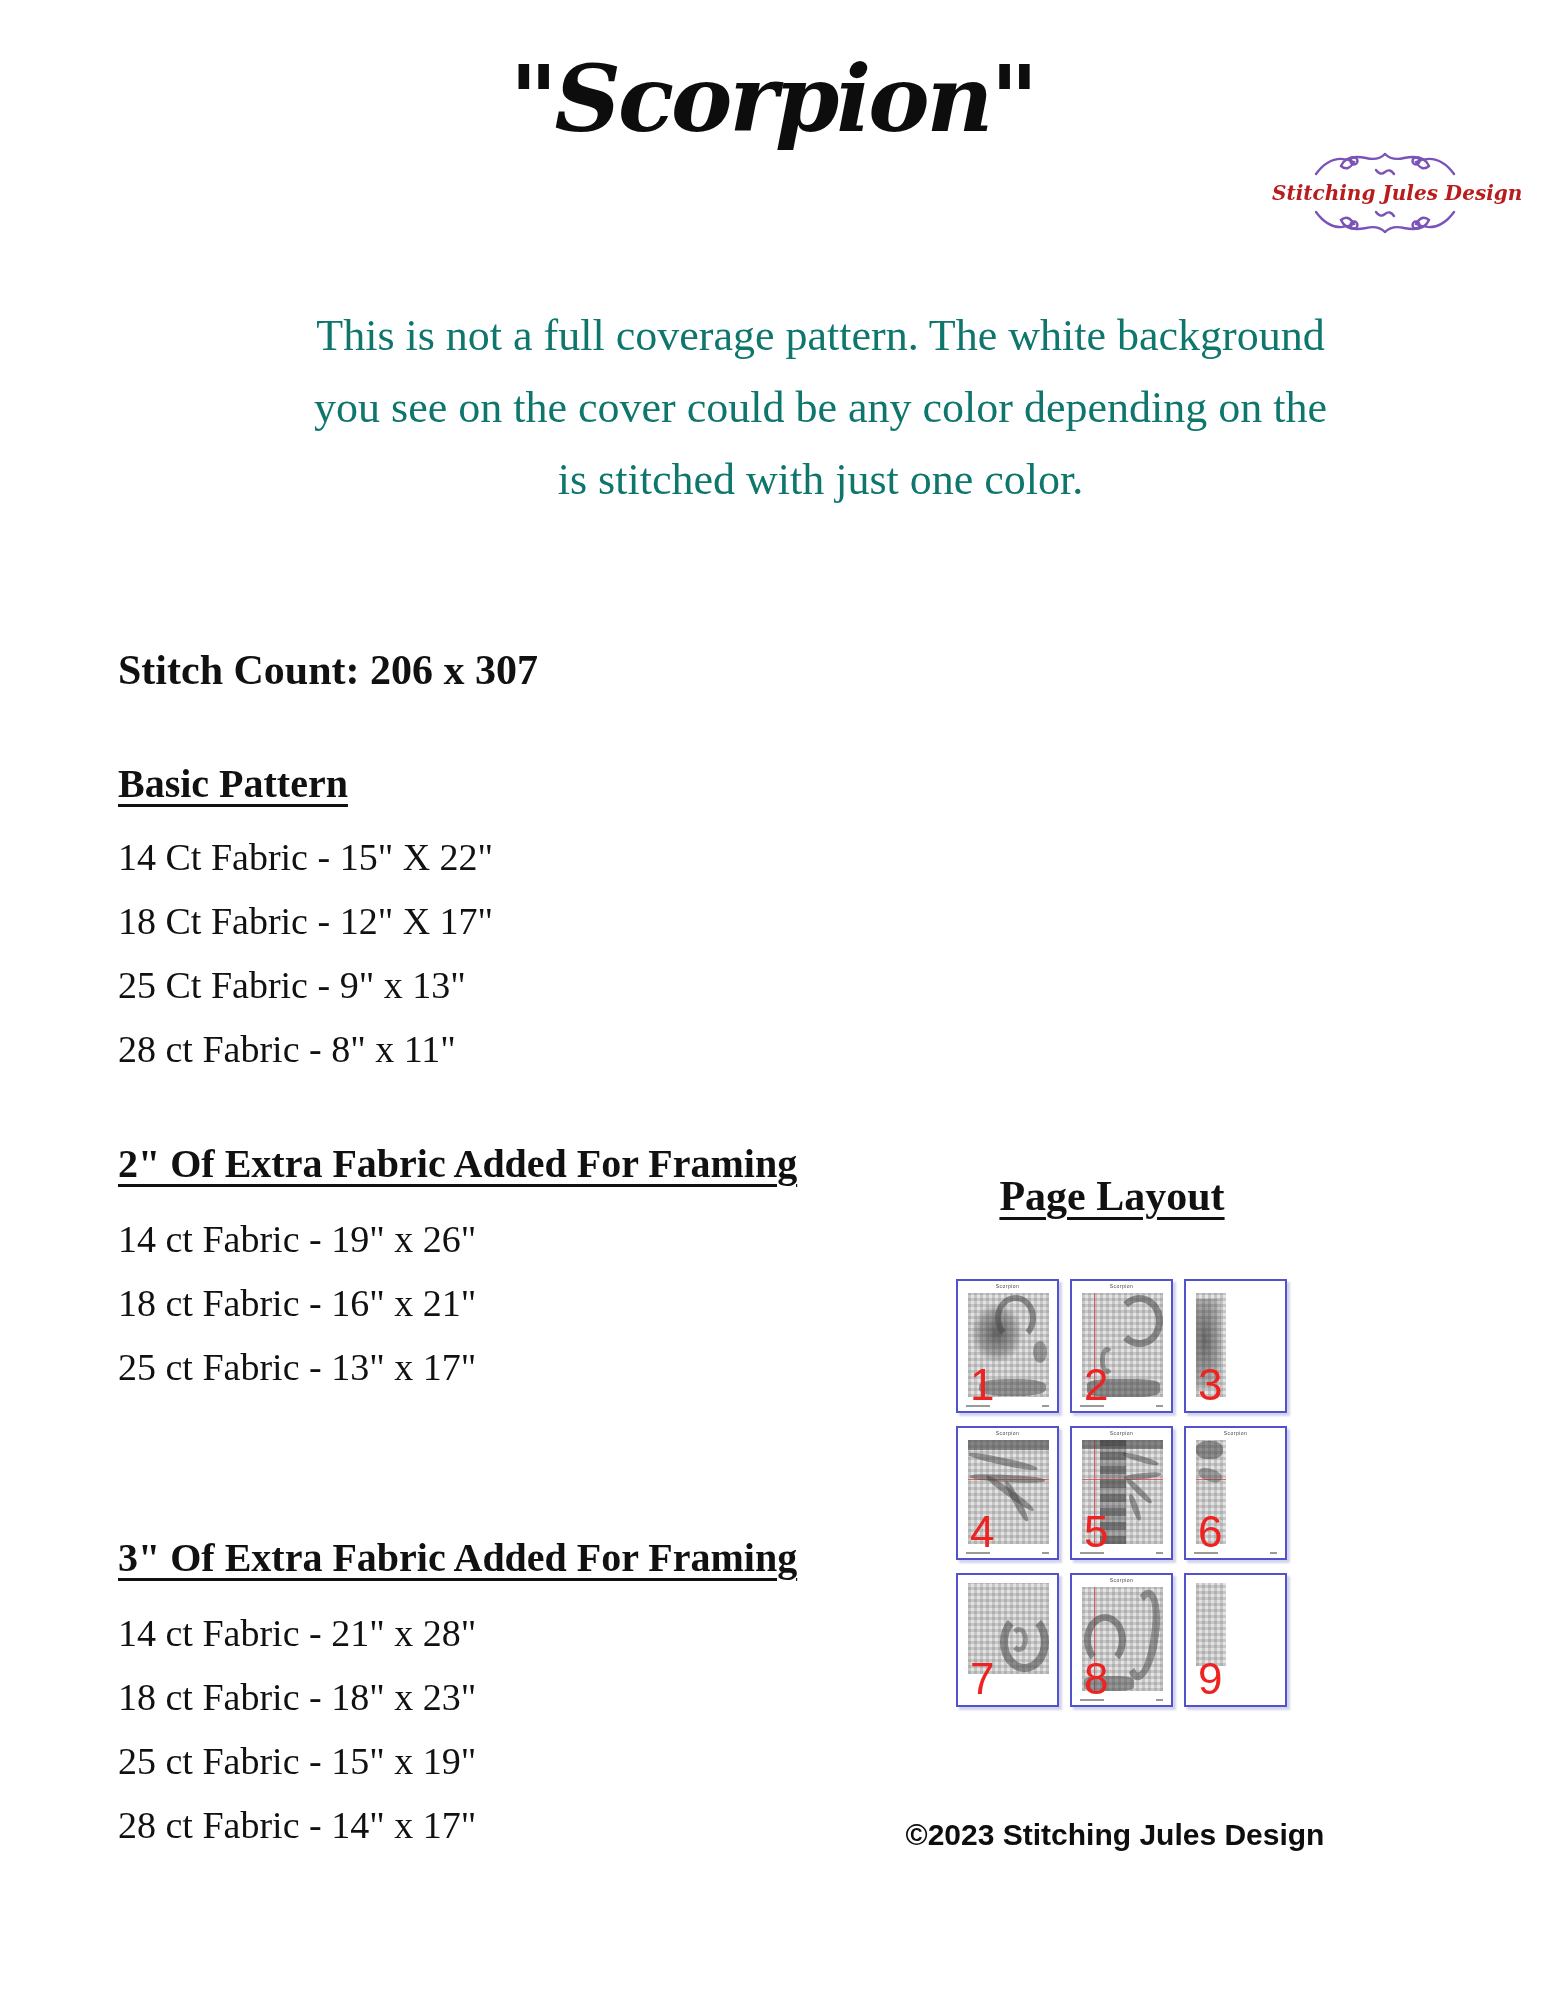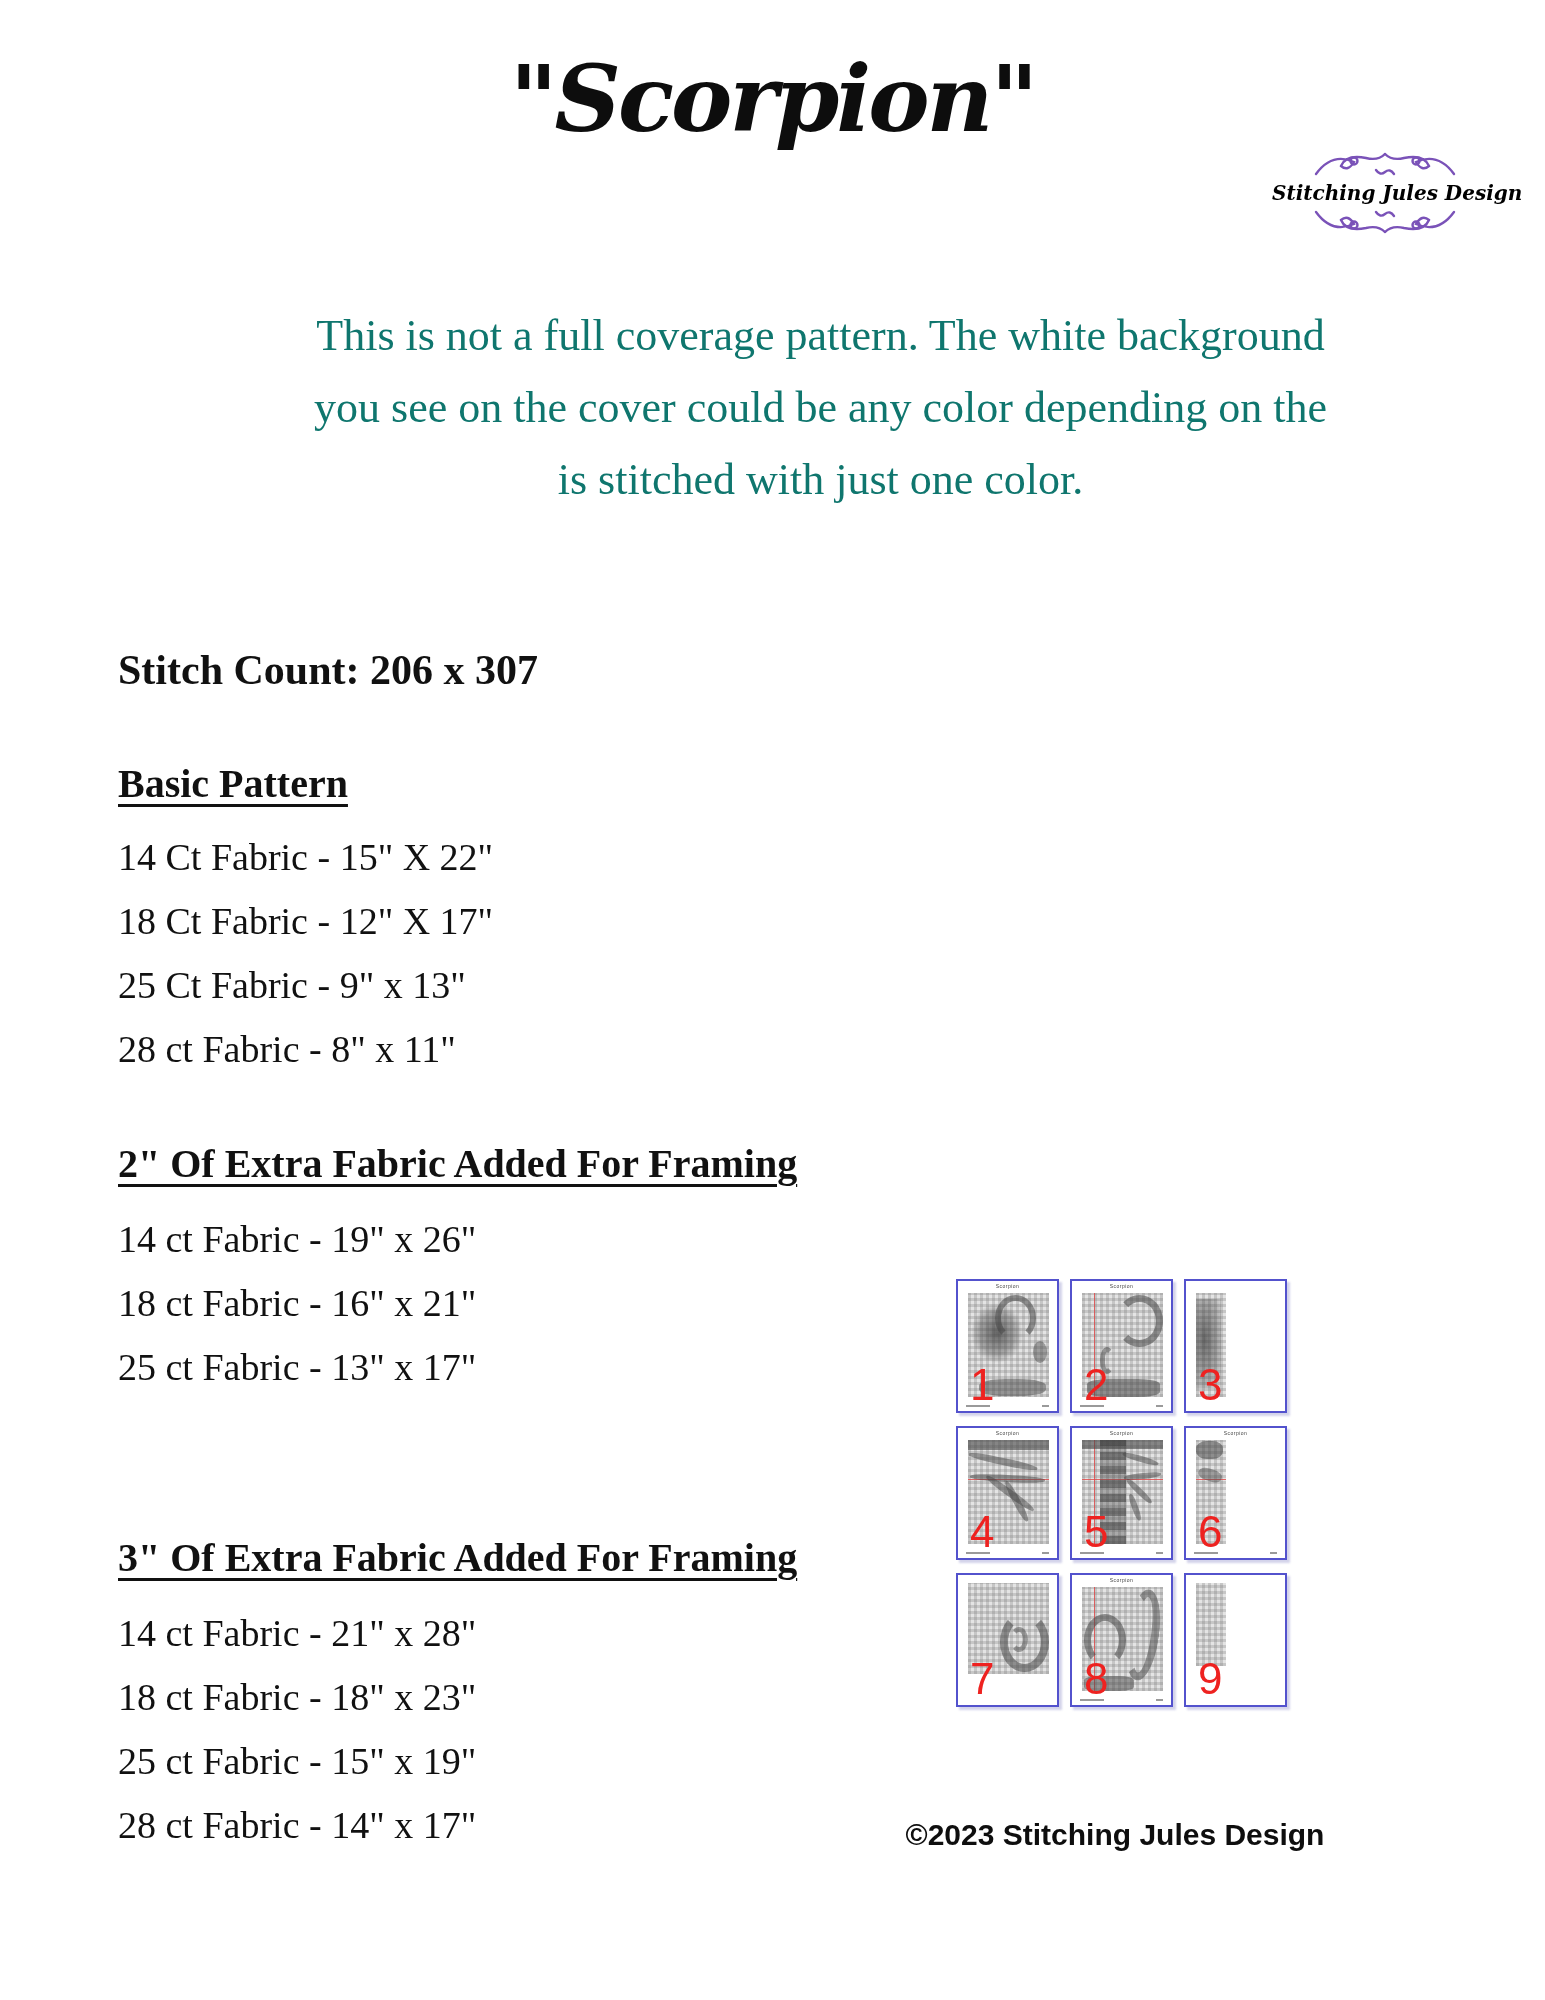--- a/index.html
+++ b/index.html
@@ -13,21 +13,21 @@
   .title {
     position:absolute; top:26px; left:0; width:1545px; text-align:center;
     font-family:"DejaVu Serif", serif; font-style:italic;
     font-size:92px; letter-spacing:-3px; color:#0d0d0d; line-height:1.6;
   }
   .logo {
     position:absolute; left:1272px; top:146px; width:226px; text-align:center;
   }
   .logo-text {
     font-family:"DejaVu Serif", serif; font-style:italic; font-weight:bold;
-    font-size:20px; color:#000000; line-height:1.1; white-space:nowrap;
+    font-size:20px; color:#b91c1c; line-height:1.1; white-space:nowrap;
   }
   .flourish { display:block; margin:0 auto; }
   .flourish.flip { transform:rotate(180deg); }
 
   
   .intro {
     position:absolute; top:300px; left:0; width:1545px; text-align:center;
     font-size:44px; line-height:72px; color:#0f766e;margin-left:48px;
   }
 
@@ -165,20 +165,21 @@
   <section class="framing3-section">
     <div class="sec-heading">3" Of Extra Fabric Added For Framing</div>
     <div class="sec-list">
       <div>14 ct Fabric - 21" x 28"</div>
       <div>18 ct Fabric - 18" x 23"</div>
       <div>25 ct Fabric - 15" x 19"</div>
       <div>28 ct Fabric - 14" x 17"</div>
     </div>
   </section>
 
+  <div class="pl-heading">Page Layout</div>
 
   <div class="pl-grid-box">
 
     <div class="pl-page">
       <div class="pl-title">Scorpion</div>
       <div class="pg g-full">
         <i class="mk" style="left:4%;top:10%;width:64%;height:58%;background:radial-gradient(closest-side,rgba(60,60,60,.75),rgba(60,60,60,.35) 70%,transparent);"></i>
         <i class="mk" style="left:34%;top:2%;width:50%;height:44%;border:6px solid rgba(70,70,70,.55);border-radius:50%;border-bottom-color:transparent;"></i>
         <i class="mk" style="left:14%;bottom:1%;width:82%;height:16%;background:rgba(70,70,70,.5);border-radius:40%;"></i>
         <i class="mk" style="right:2%;top:46%;width:18%;height:22%;background:rgba(70,70,70,.45);border-radius:50%;"></i>

